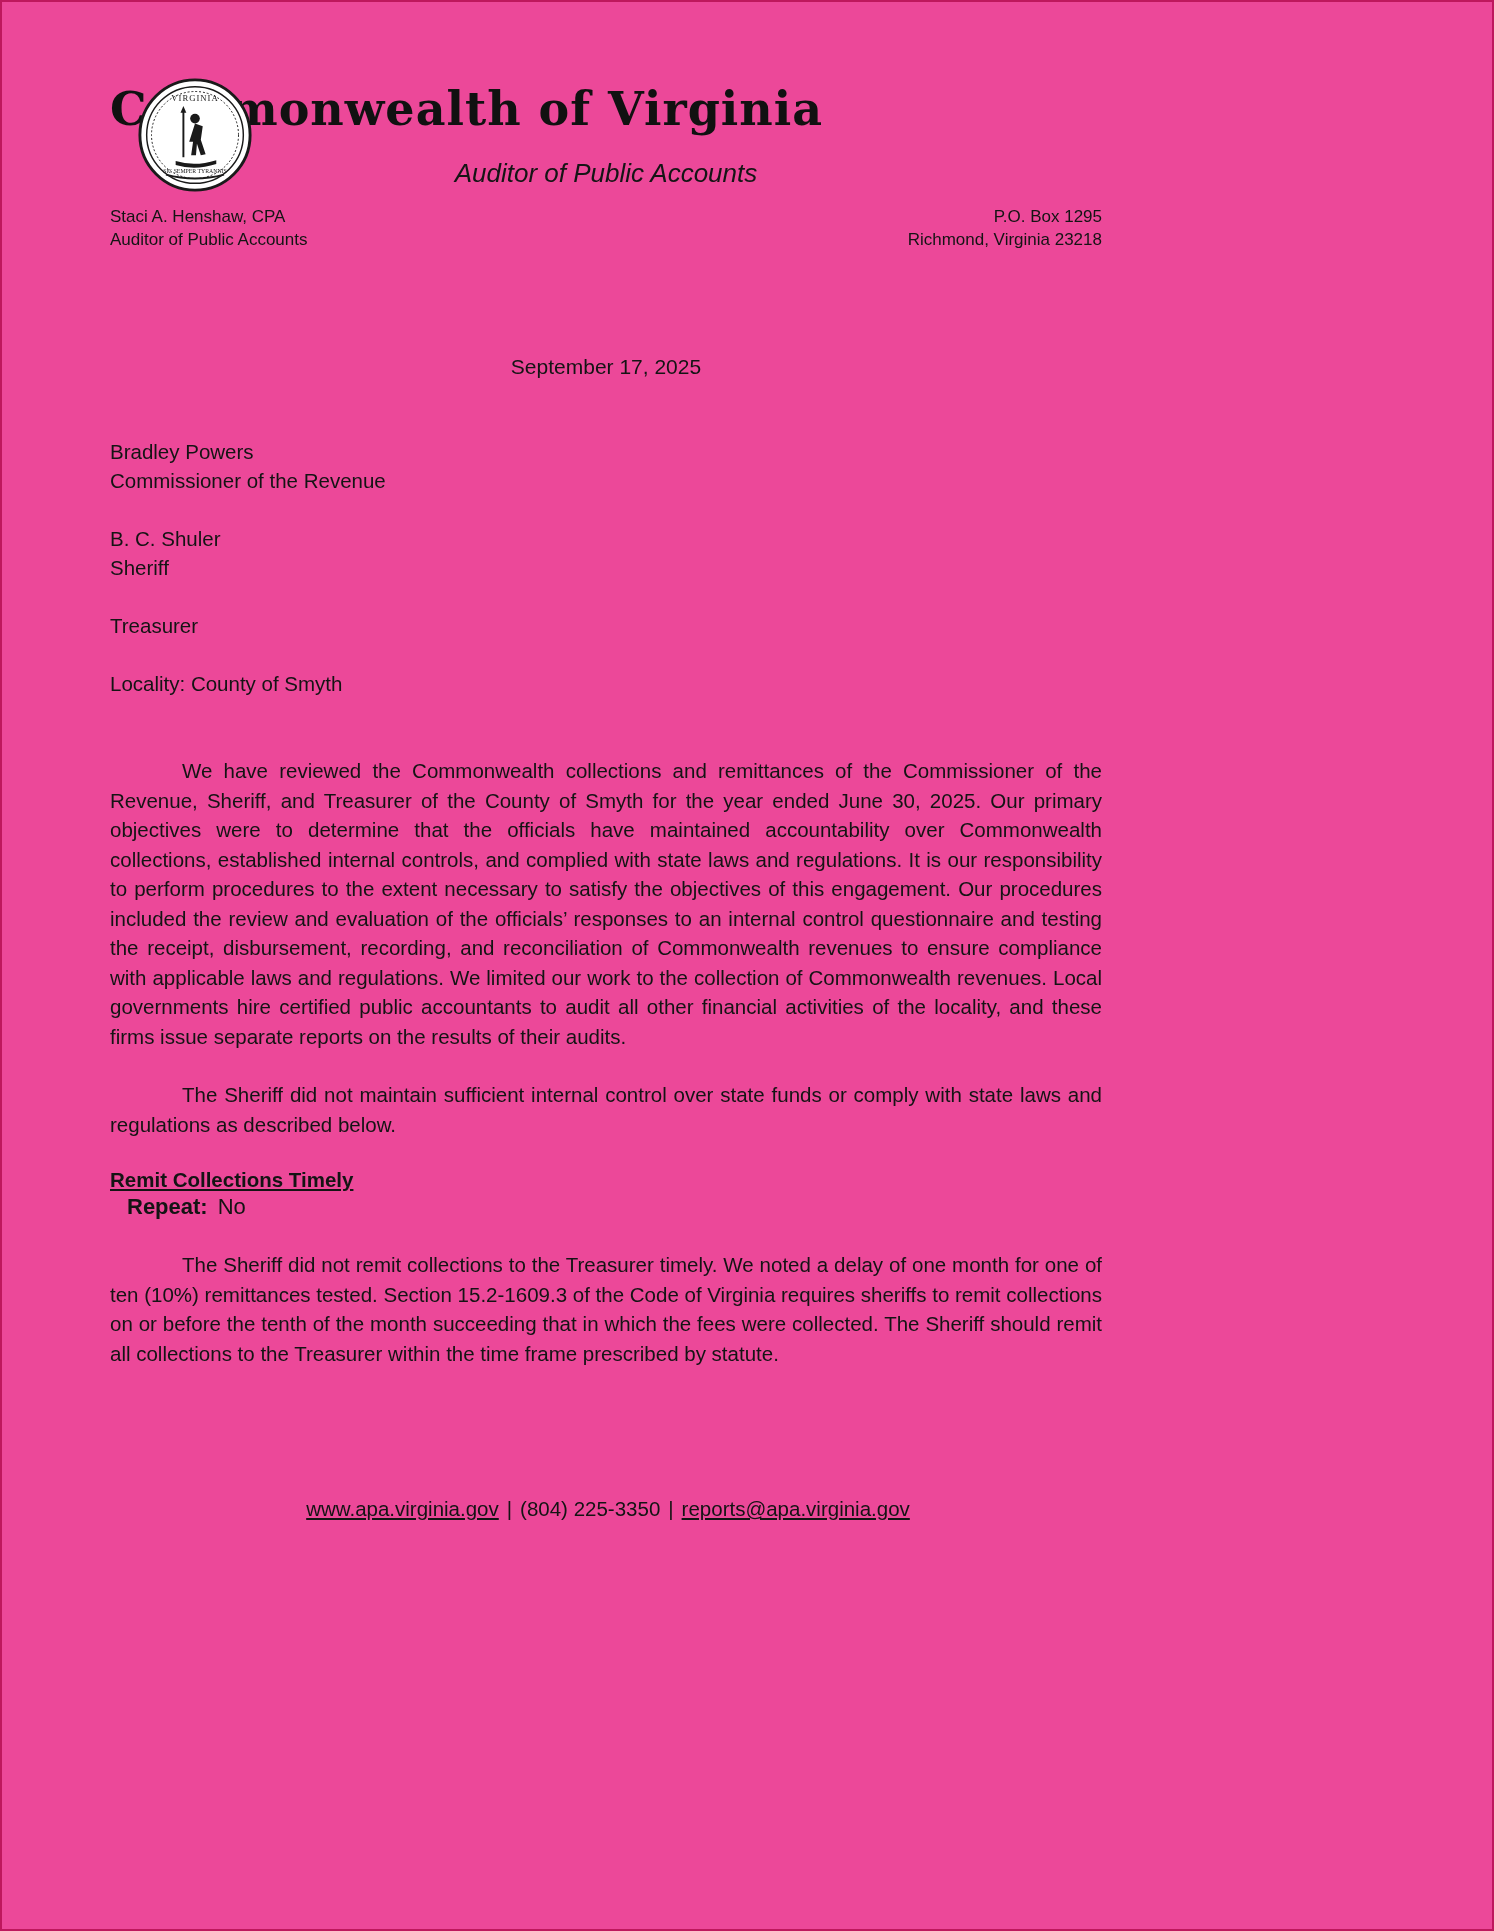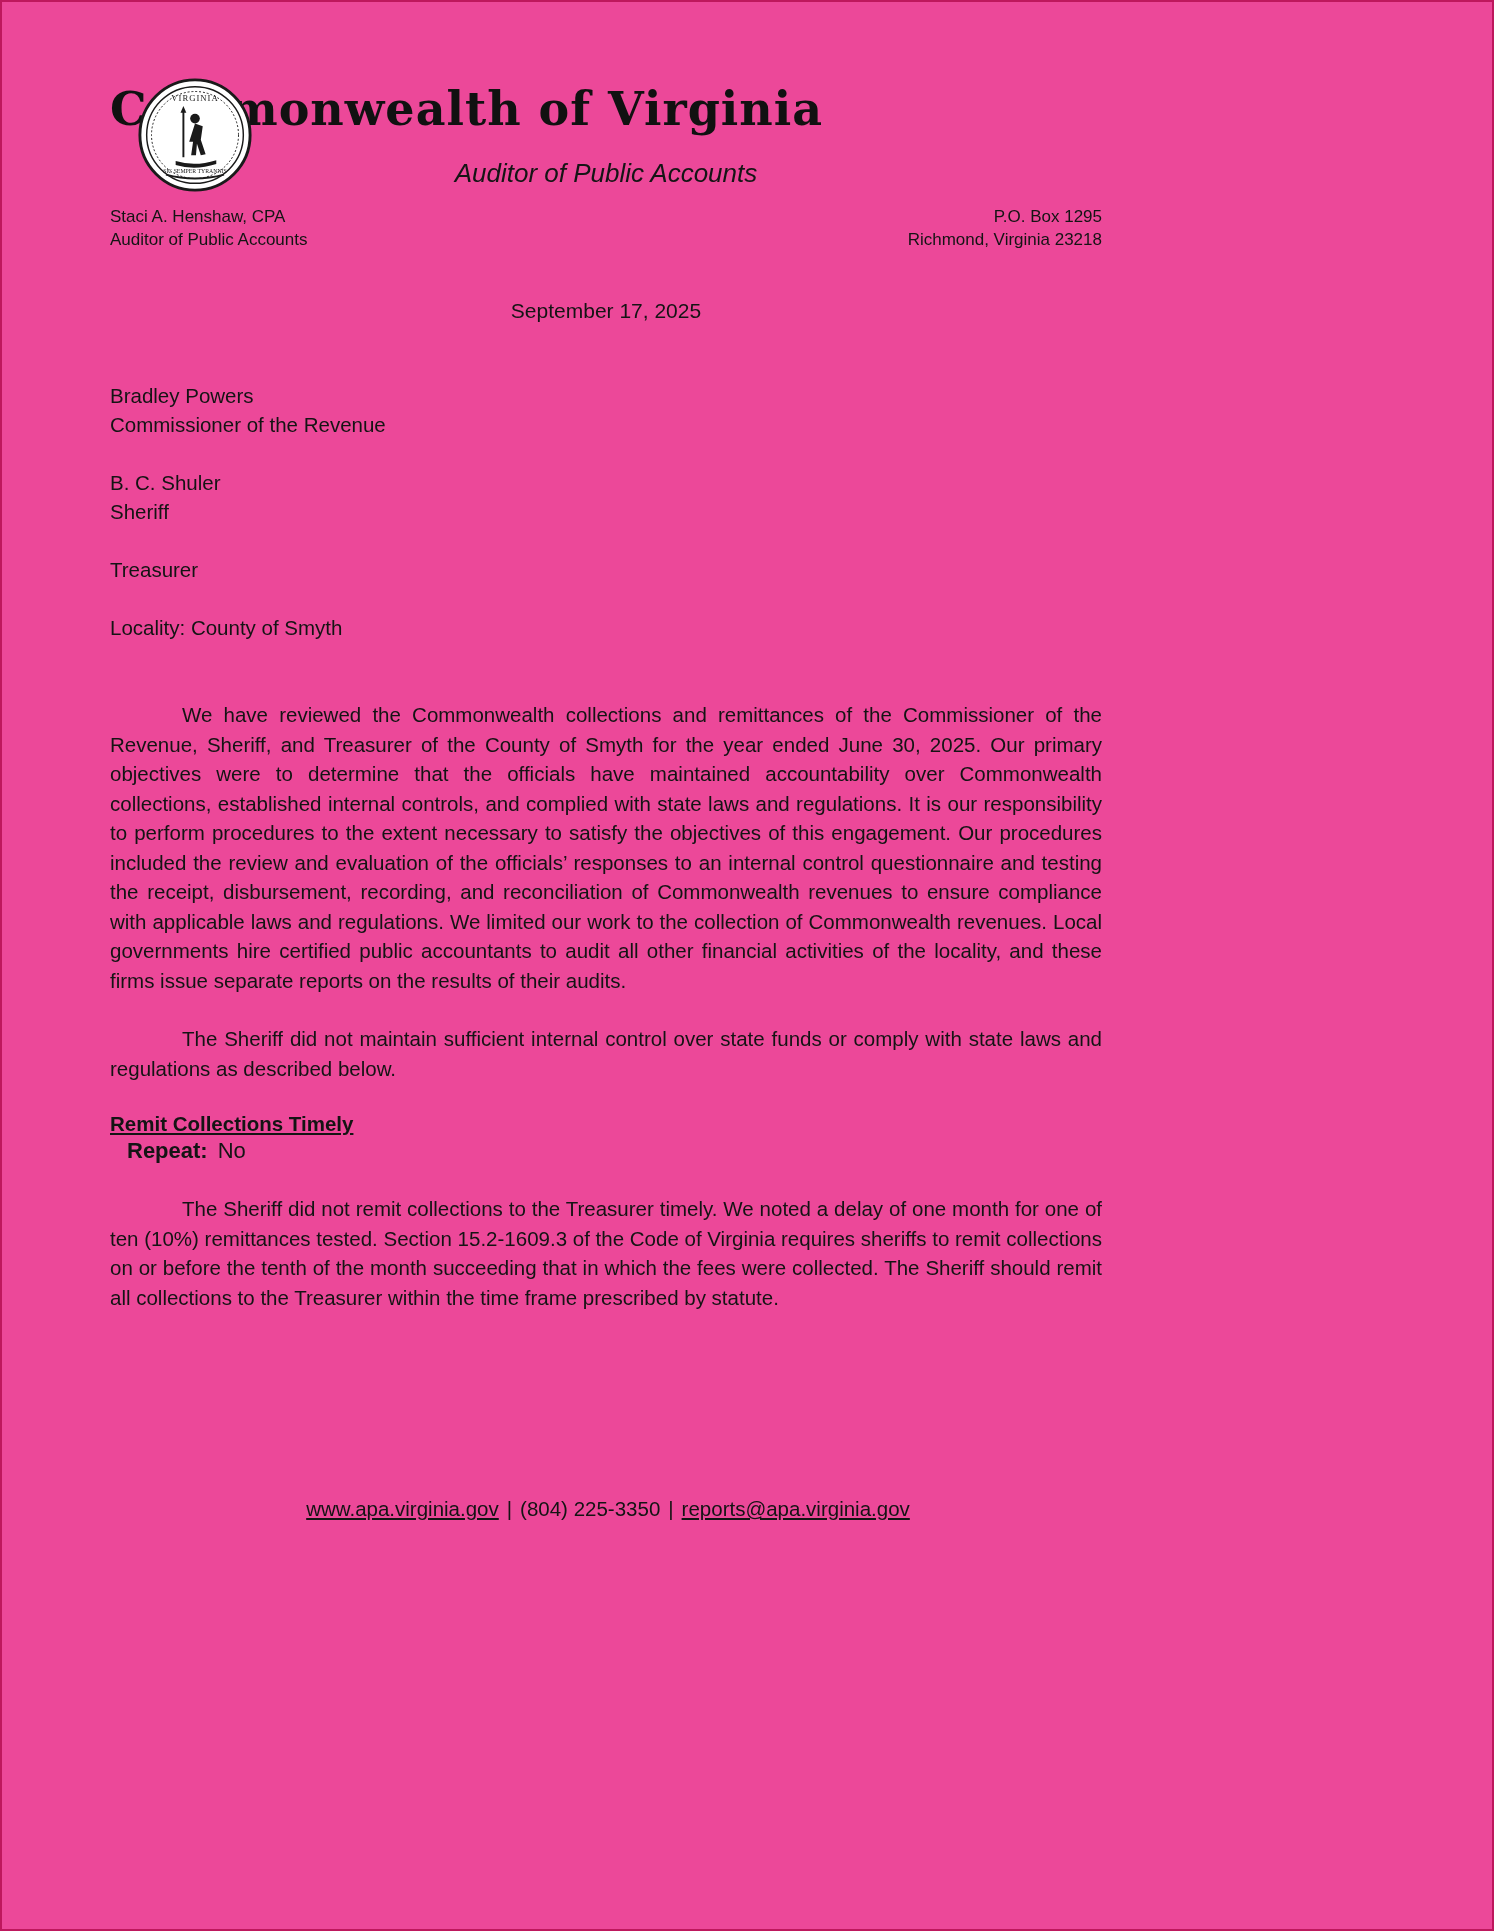--- a/index.html
+++ b/index.html
@@ -47,21 +47,21 @@
     display: flex;
     justify-content: space-between;
     margin-top: 16px;
     font-size: 17px;
     line-height: 23px;
   }
   .lh-contacts .right { text-align: right; margin-left: 24px; }
   
   .date-line {
     text-align: center;
-    margin-top: 48px;
+    margin-top: 104px;
     font-size: 21px;
   }
   .recipients { margin-top: 58px; font-size: 20.5px; line-height: 29px; }
   .recipient-block { margin-bottom: 29px; }
   .locality-line { margin-top: 24px; font-size: 20.5px; }
   .body-paragraph {
     margin: 0;
     margin-top: 58px;
     font-size: 20.5px;
     line-height: 29.5px;

